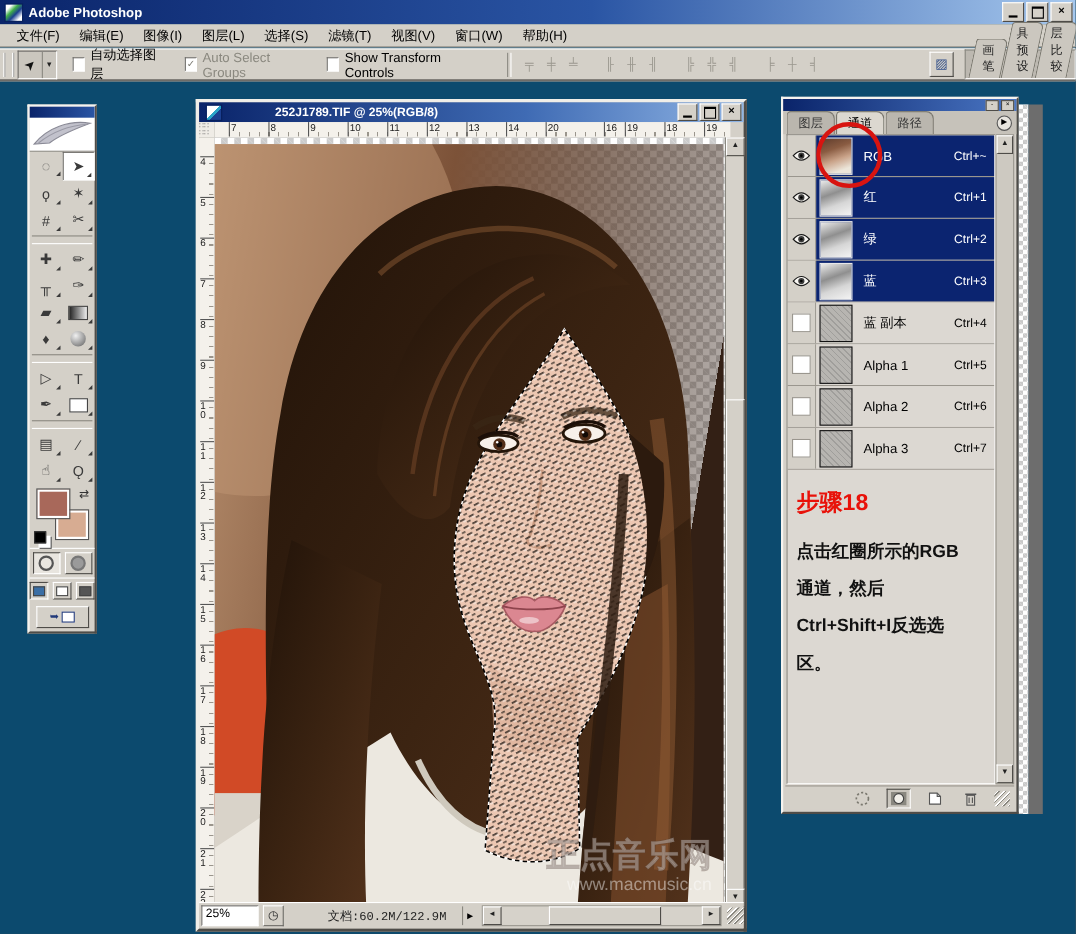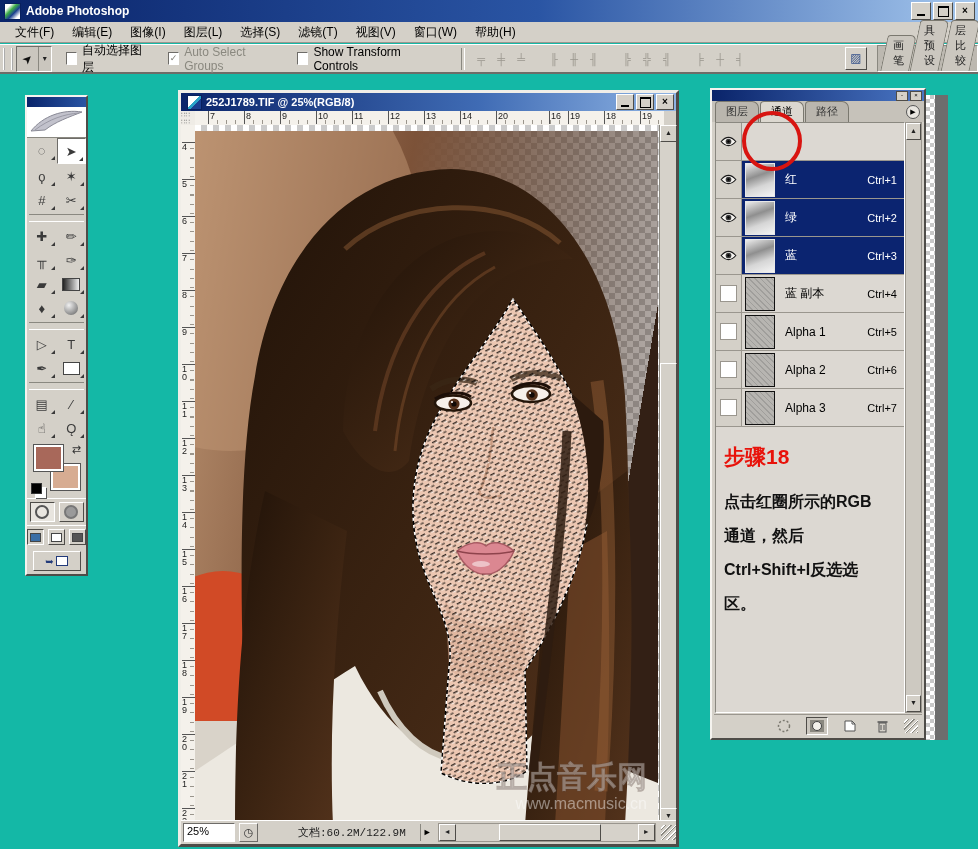--- a/index.html
+++ b/index.html
@@ -1,17 +1,17 @@
 <!DOCTYPE html>
 <html><head>
 <meta charset="utf-8">
 <style>
   html,body{margin:0;padding:0;}
   body{font-family:"Liberation Sans","DejaVu Sans",sans-serif;background:#555;}
-  #root{position:relative;width:978px;height:849px;background:#14b8a6;overflow:hidden;
+  #root{position:relative;width:978px;height:849px;background:#0c4a6e;overflow:hidden;
         font-size:12px;-webkit-font-smoothing:none;}
 
   
   .titlebar{position:absolute;left:0;top:0;width:978px;height:22px;
     background:linear-gradient(90deg,#0a246a 0%,#2a55a4 55%,#a6c8ee 100%);
     display:flex;align-items:center;padding-left:4px;box-sizing:border-box;}
   .app-icon{width:15px;height:15px;margin-right:5px;background:
      linear-gradient(135deg,#ffffff 20%,#3fae49 40%,#1b3f8f 60%,#ffffff 85%);
      border:1px solid #08205e;}
   .title-text{color:#fff;font-weight:bold;font-size:12px;}
@@ -84,21 +84,21 @@
   .scr.pressed{border-color:#4e4c48 #fff #fff #4e4c48;}
   .scr .ic{width:9px;height:7px;border:1px solid #444;background:#fff;}
   .scr.pressed .ic{background:#3a6ea5;}
   .irbtn{margin:3px auto 3px auto;width:46px;height:18px;background:#d4d0c8;border:1px solid;
     border-color:#fff #4e4c48 #4e4c48 #fff;display:flex;align-items:center;justify-content:center;gap:2px;font-size:10px;color:#223a7a;}
 
   
   .docwin{position:absolute;left:178px;top:90px;width:501px;height:757px;
     border:3px solid;border-color:#f0eee8 #4e4c48 #4e4c48 #f0eee8;background:#d4d0c8;box-sizing:border-box;}
   .doc-titlebar{position:absolute;left:0;top:0;right:0;height:18px;
-    background:linear-gradient(90deg,#0a246a,#3f6bb4 60%,#8fb4e4);display:flex;align-items:center;padding:0 2px;}
+    background:linear-gradient(90deg,#0a246a,#3f6bb4 60%,#8fb4e4);display:flex;align-items:center;padding:0 2px;gap:44px;}
   .doc-icon{width:13px;height:13px;margin:0 4px;background:linear-gradient(135deg,#fff 45%,#2aa3c8 45% 60%,#1b3f8f 60%);border:1px solid #08205e;}
   .doc-title{color:#fff;font-weight:bold;font-size:11px;white-space:nowrap;}
   .doc-btns{margin-left:auto;display:flex;gap:2px;}
   .doc-btns .wbtn{width:16px;height:14px;}
   .corner-box{position:absolute;left:0;top:18px;width:14px;height:14px;background:#efece6;
     border-right:1px solid #8a8880;border-bottom:1px solid #8a8880;font-size:7px;color:#666;line-height:7px;overflow:hidden;}
   .hruler{position:absolute;left:14px;top:18px;width:469px;height:14px;background:#f4f1eb;
     border-bottom:1px solid #8a8880;overflow:hidden;
     background-image:repeating-linear-gradient(90deg,#9a958c 0 1px,transparent 1px 9px);
     background-size:100% 4px;background-repeat:no-repeat;background-position:13px 9px;}
@@ -495,20 +495,25 @@
     <div class="p-body">
       <div id="chlist">
           <div class="ch-row sel">
       <div class="eye">
               <svg width="17" height="11" viewBox="0 0 18 12">
                 <path d="M1,6 Q9,-3 17,6 Q9,15 1,6 Z" fill="#f8f6f2" stroke="#1a1a1a" stroke-width="1.2"></path>
                 <circle cx="9" cy="6" r="3.1" fill="#3a3a3a"></circle>
                 <circle cx="9" cy="6" r="1.3" fill="#000"></circle>
               </svg>
             </div>
+      <div class="chb">
+        <div class="thumb t-color"></div>
+        <span class="chn">RGB</span>
+        <span class="chk">Ctrl+~</span>
+      </div>
     </div>
           <div class="ch-row sel">
       <div class="eye">
               <svg width="17" height="11" viewBox="0 0 18 12">
                 <path d="M1,6 Q9,-3 17,6 Q9,15 1,6 Z" fill="#f8f6f2" stroke="#1a1a1a" stroke-width="1.2"></path>
                 <circle cx="9" cy="6" r="3.1" fill="#3a3a3a"></circle>
                 <circle cx="9" cy="6" r="1.3" fill="#000"></circle>
               </svg>
             </div>
       <div class="chb">

